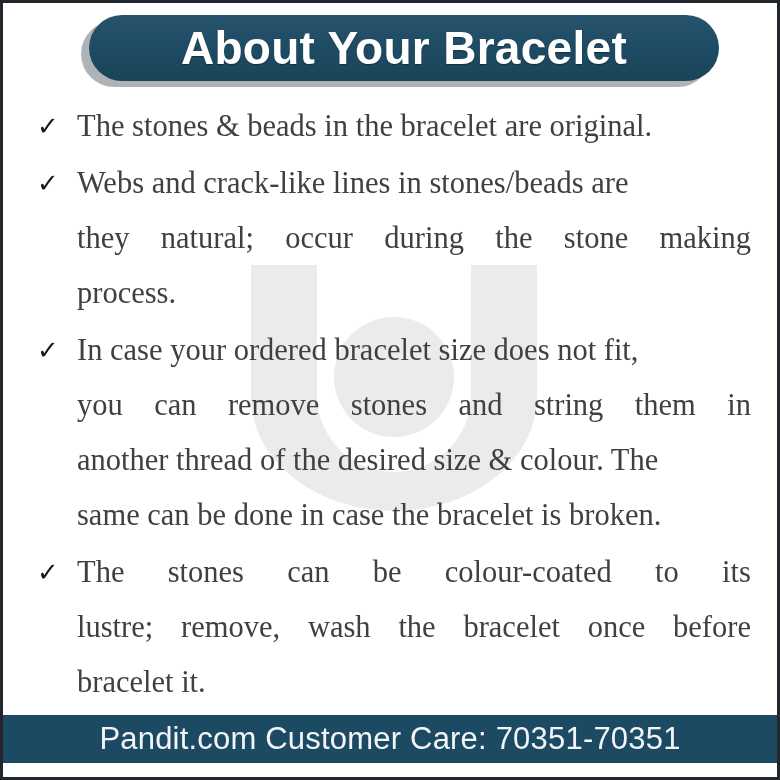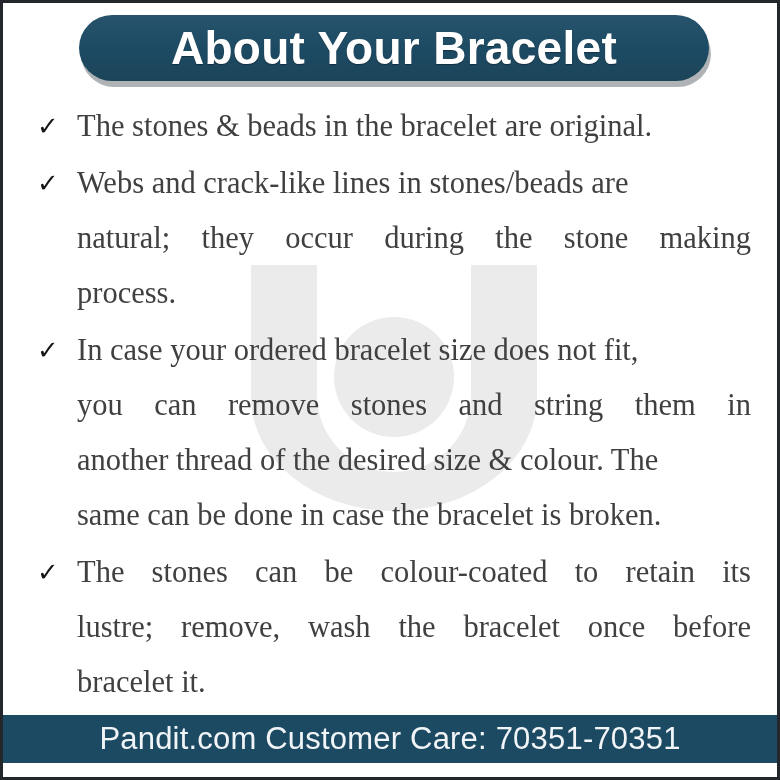--- a/index.html
+++ b/index.html
@@ -54,21 +54,21 @@
     left: 6px;
     top: 6px;
     width: 630px;
     height: 66px;
     border-radius: 34px;
     background: #b0b3b5;
     z-index: 1;
   }
   .title-pill {
     position: absolute;
-    left: 4px;
+    left: 14px;
     top: 0;
     width: 630px;
     height: 66px;
     border-radius: 34px;
     background: linear-gradient(180deg, #27546c 0%, #1d4a63 55%, #1b4458 100%);
     z-index: 2;
     display: flex;
     align-items: center;
     justify-content: center;
   }
@@ -170,22 +170,22 @@
       <div class="bullet-body">
         <div class="line">The stones &amp; beads in the bracelet are original.</div>
       </div>
     </div>
 
     <div class="bullet">
       <div class="check">✓</div>
       <div class="bullet-body">
         <div class="line">Webs and crack-like lines in stones/beads are</div>
         <div class="line justify">
+          <span>they</span>
           <span>natural;</span>
-          <span>they</span>
           <span>occur</span>
           <span>during</span>
           <span>the</span>
           <span>stone</span>
           <span>making</span>
         </div>
         <div class="line">process.</div>
       </div>
     </div>
 
@@ -211,21 +211,20 @@
     <div class="bullet">
       <div class="check">✓</div>
       <div class="bullet-body">
         <div class="line justify">
           <span>The</span>
           <span>stones</span>
           <span>can</span>
           <span>be</span>
           <span>colour-coated</span>
           <span>to</span>
-          <span>retain</span>
           <span>its</span>
         </div>
         <div class="line justify">
           <span>lustre;</span>
           <span>remove,</span>
           <span>wash</span>
           <span>the</span>
           <span>bracelet</span>
           <span>once</span>
           <span>before</span>

